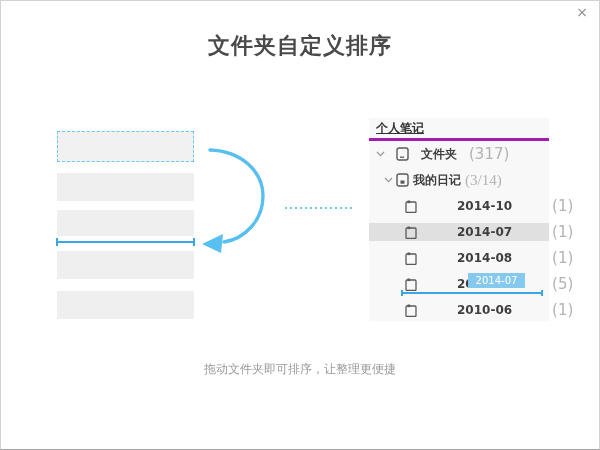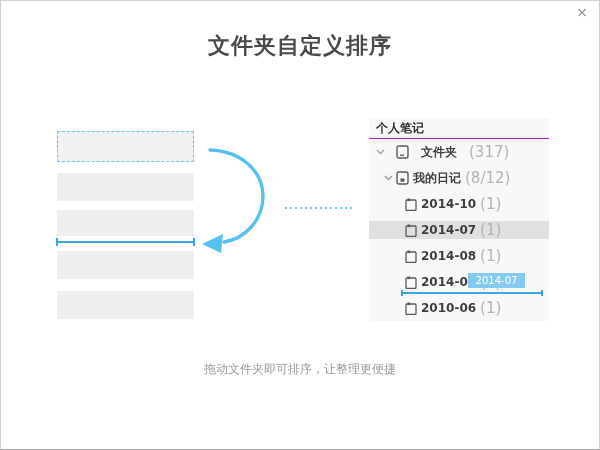--- a/index.html
+++ b/index.html
@@ -49,26 +49,26 @@
     background:repeating-linear-gradient(90deg,#6cc9f2 0 2px,transparent 2px 5px);
   }
 
   
   .panel{
     position:absolute;left:368px;top:117px;width:180px;height:203px;
     background:#f8f8f8;box-sizing:border-box;
   }
   .panel-header{
     height:20px;line-height:20px;padding-left:7px;font-size:12px;font-weight:bold;
-    color:#333333;border-bottom:1px solid #a21caf;
+    color:#333333;border-bottom:3px solid #a21caf;text-decoration:underline;
   }
   .row{display:flex;align-items:center;height:26px;box-sizing:border-box;}
   .row.lvl0{padding-left:7px;gap:8px;}
-  .row.lvl1{padding-left:15px;}
-  .row.lvl2{padding-left:36px;}
+  .row.lvl1{padding-left:15px;font-family:Liberation Serif, serif;}
+  .row.lvl2{padding-left:36px;gap:36px;}
   .row.highlight{
     background:linear-gradient(#e0e0e0,#e0e0e0) center / 100% 18px no-repeat;
   }
   .chev{display:inline-flex;margin-right:3px;}
   .ticon{display:inline-flex;margin-right:4px;}
   .lbl{font-size:12px;font-weight:bold;color:#3e3e3e;white-space:nowrap;}
   .cnt{font-size:15px;color:#b3b3b3;margin-left:4px;white-space:nowrap;}
   .drag-badge{
     position:absolute;left:99px;top:155px;width:57px;height:15px;line-height:15px;
     background:#85caee;color:#ffffff;font-size:10px;text-align:center;
@@ -130,21 +130,21 @@
             <polyline points="1,1 4.5,4.6 8,1" fill="none" stroke="#9a9a9a" stroke-width="1.3"></polyline>
           </svg>
       </span>
       <span class="ticon">
         <svg width="13" height="14" viewBox="0 0 13 14">
             <rect x="1" y="1" width="11" height="12" rx="2" fill="none" stroke="#5a5a5a" stroke-width="1.4"></rect>
             <rect x="4.5" y="7.5" width="4" height="3.2" fill="#5a5a5a"></rect>
           </svg>
       </span>
       <span class="lbl">我的日记</span>
-      <span class="cnt">(8/12)</span>
+      <span class="cnt">(3/14)</span>
     </div>
 
     <div class="row lvl2">
       <span class="ticon">
         <svg width="12" height="13" viewBox="0 0 12 13">
             <rect x="1" y="2" width="10" height="10.5" rx="1" fill="none" stroke="#5a5a5a" stroke-width="1.3"></rect>
             <rect x="2.5" y="0.5" width="2.6" height="2.6" fill="#5a5a5a"></rect>
           </svg>
       </span>
       <span class="lbl">2014-10</span>

